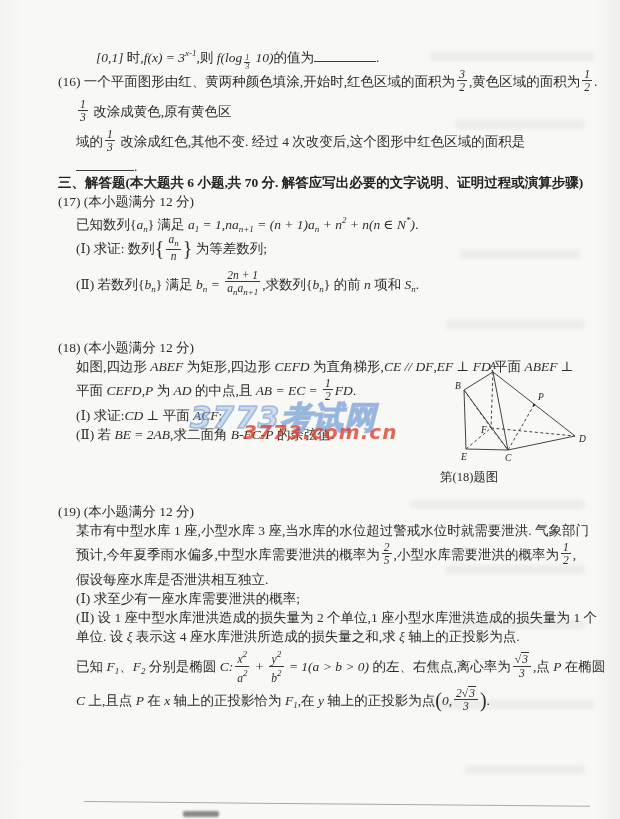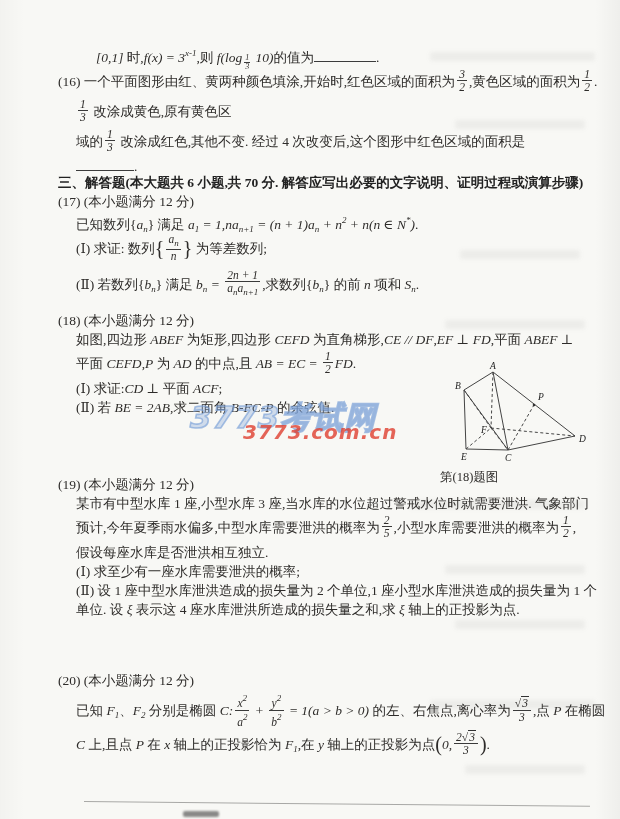--- a/index.html
+++ b/index.html
@@ -13,21 +13,21 @@
   .doc{position:absolute;left:0;top:44px;width:544px;z-index:1;}
   .line{font-size:13.5px;height:19px;line-height:19px;white-space:nowrap;}
   .frl{height:30px;line-height:30px;}
   .short{height:16px;line-height:16px;}
   .num{margin-left:58px;}
   .body{margin-left:76px;}
   .l1{margin-left:96px;}
   .bold{font-weight:bold;color:#222;}
   .gap-sm{margin-top:4px;}
   .gap-6{margin-top:6px;}
-  .gap-q18{margin-top:11px;}
+  .gap-q18{margin-top:38px;}
   .gap-q19{margin-top:58px;}
   .gap-q20{margin-top:52px;}
   .t{font-style:normal;}
   .m{font-style:italic;font-family:"Liberation Serif","DejaVu Serif",serif;}
   .sup{font-size:9px;vertical-align:6px;font-style:italic;}
   .sub{font-size:9px;vertical-align:-3px;font-style:italic;}
   .frac{display:inline-block;vertical-align:middle;text-align:center;margin:0 2px;transform:translateY(-2px);}
   .fn,.fd{display:block;font-size:11.5px;line-height:12.5px;padding:0 2px;}
   .fd{border-top:1px solid #3a3a3a;}
   .sub .frac{transform:translateY(0);}
@@ -85,21 +85,20 @@
       <div class="line body frl"><span class="t">平面 </span><span class="m">CEFD</span><span class="t">,</span><span class="m">P</span><span class="t"> 为 </span><span class="m">AD</span><span class="t"> 的中点,且 </span><span class="m">AB = EC = </span><span class="frac"><span class="fn m">1</span><span class="fd m">2</span></span><span class="m">FD</span><span class="t">.</span></div>
       <div class="line body"><span class="t">(Ⅰ) 求证:</span><span class="m">CD</span><span class="t"> ⊥ 平面 </span><span class="m">ACF</span><span class="t">;</span></div>
       <div class="line body"><span class="t">(Ⅱ) 若 </span><span class="m">BE = 2AB</span><span class="t">,求二面角 </span><span class="m">B-FC-P</span><span class="t"> 的余弦值.</span></div>
       <div class="line num gap-q19"><span class="t">(19) (本小题满分 12 分)</span></div>
       <div class="line body"><span class="t">某市有中型水库 1 座,小型水库 3 座,当水库的水位超过警戒水位时就需要泄洪. 气象部门</span></div>
       <div class="line body frl"><span class="t">预计,今年夏季雨水偏多,中型水库需要泄洪的概率为</span><span class="frac"><span class="fn m">2</span><span class="fd m">5</span></span><span class="t">,小型水库需要泄洪的概率为</span><span class="frac"><span class="fn m">1</span><span class="fd m">2</span></span><span class="t">,</span></div>
       <div class="line body"><span class="t">假设每座水库是否泄洪相互独立.</span></div>
       <div class="line body"><span class="t">(Ⅰ) 求至少有一座水库需要泄洪的概率;</span></div>
       <div class="line body"><span class="t">(Ⅱ) 设 1 座中型水库泄洪造成的损失量为 2 个单位,1 座小型水库泄洪造成的损失量为 1 个</span></div>
       <div class="line body"><span class="t">单位. 设 </span><span class="m">ξ</span><span class="t"> 表示这 4 座水库泄洪所造成的损失量之和,求 </span><span class="m">ξ</span><span class="t"> 轴上的正投影为点.</span></div>
-      <div class="line num gap-q20"><span class="t">(20) (本小题满分 12 分)</span></div>
       <div class="line body frl gap-sm"><span class="t">已知 </span><span class="m">F</span><span class="sub">1</span><span class="t">、</span><span class="m">F</span><span class="sub">2</span><span class="t"> 分别是椭圆 </span><span class="m">C:</span><span class="frac"><span class="fn m"><span class="m">x</span><span class="sup">2</span></span><span class="fd m"><span class="m">a</span><span class="sup">2</span></span></span><span class="m"> + </span><span class="frac"><span class="fn m"><span class="m">y</span><span class="sup">2</span></span><span class="fd m"><span class="m">b</span><span class="sup">2</span></span></span><span class="m"> = 1(a &gt; b &gt; 0)</span><span class="t"> 的左、右焦点,离心率为</span><span class="frac"><span class="fn m"><span class="m">√</span><span class="m sqrtv">3</span></span><span class="fd m"><span class="m">3</span></span></span><span class="t">,点 </span><span class="m">P</span><span class="t"> 在椭圆</span></div>
       <div class="line body frl gap-6"><span class="m">C</span><span class="t"> 上,且点 </span><span class="m">P</span><span class="t"> 在 </span><span class="m">x</span><span class="t"> 轴上的正投影恰为 </span><span class="m">F</span><span class="sub">1</span><span class="t">,在 </span><span class="m">y</span><span class="t"> 轴上的正投影为点</span><span class="big">(</span><span class="m">0,</span><span class="frac"><span class="fn m"><span class="m">2</span><span class="m">√</span><span class="m sqrtv">3</span></span><span class="fd m"><span class="m">3</span></span></span><span class="big">)</span><span class="t">.</span></div>
     </div>
 
   <div id="wm-title" style="color: rgba(125, 162, 216, 0.333); -webkit-text-stroke: 1.6px rgba(125, 162, 216, 0.667);">3773考试网</div>
   <div id="wm-url" style="color: rgba(222, 62, 48, 0.8);">3773.com.cn</div>
 
   <svg id="fig18" width="158" height="110" viewBox="0 0 158 110">
     <g stroke="#444" stroke-width="1" fill="none">
 

